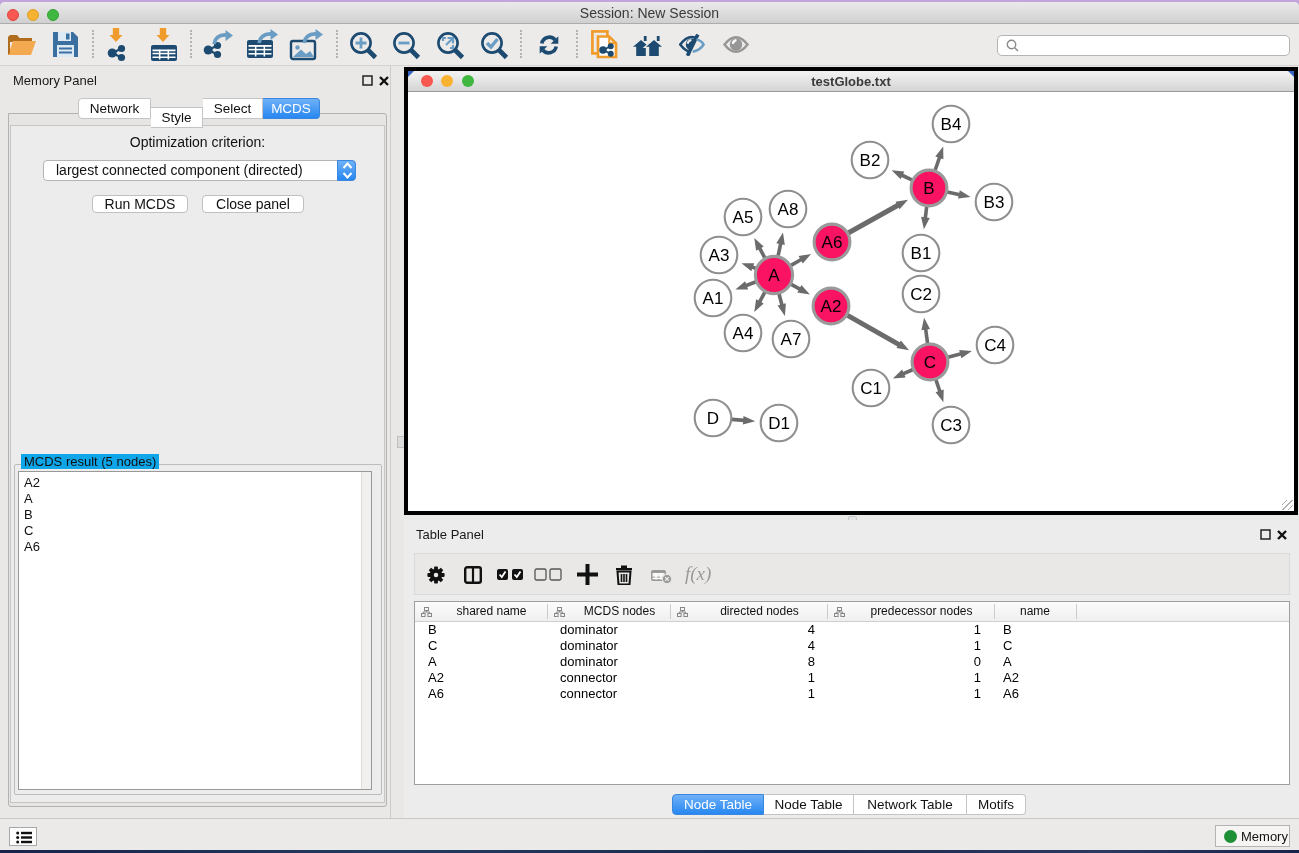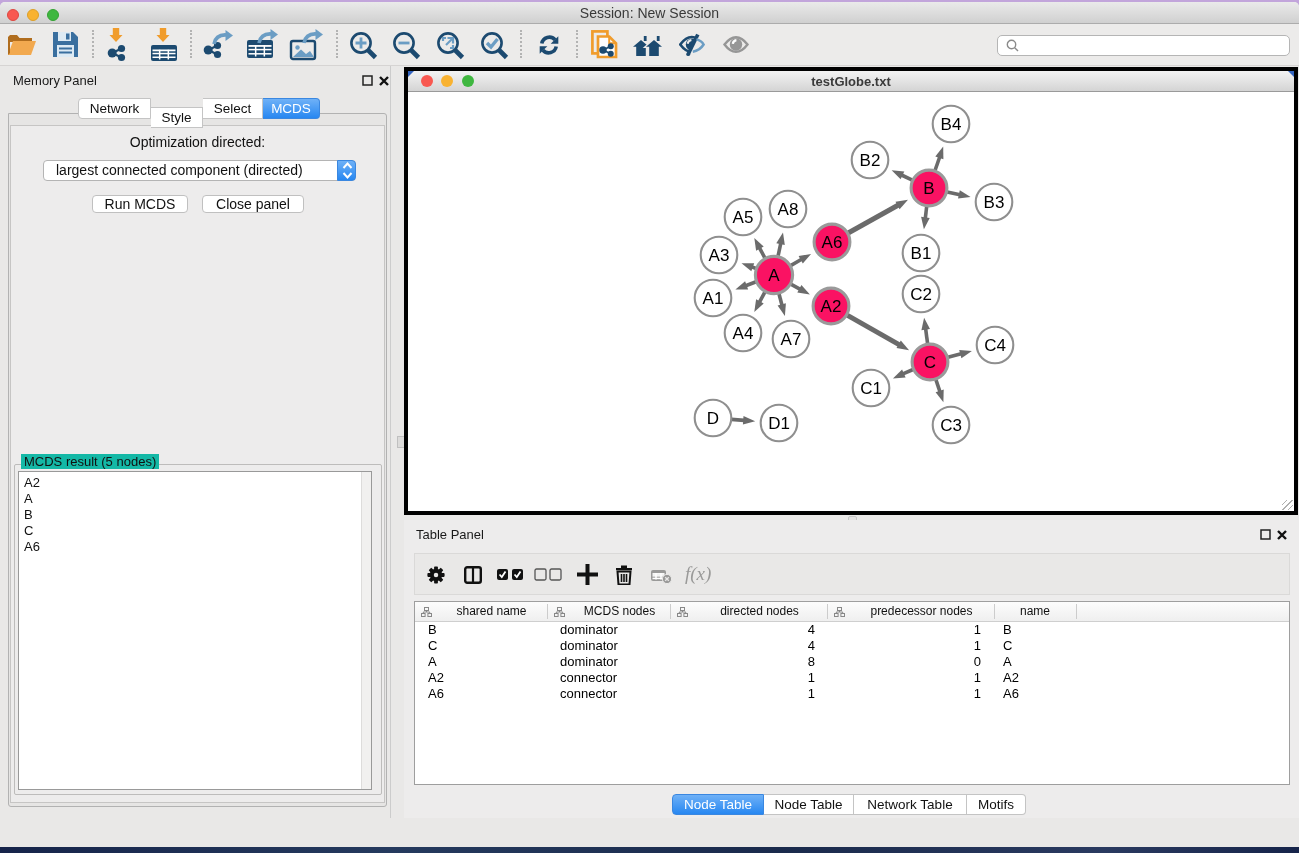--- a/index.html
+++ b/index.html
@@ -22,21 +22,21 @@
 .tab.last{border-radius:0 4px 4px 0;}
 .tab.sel{background:linear-gradient(#6fb1f7,#2787f1);color:#fff;border-color:#3a87e0;}
 #cpouter{position:absolute;left:8px;top:47px;width:379px;height:694px;background:#e6e5e4;border:1px solid #b2b2b2;border-radius:0 3px 3px 3px;box-sizing:border-box;}
 #cpinner{position:absolute;left:10px;top:59px;width:375px;height:678px;background:#edecec;border:1px solid #c6c5c4;box-sizing:border-box;}
 #optlabel{position:absolute;top:68px;left:4px;width:387px;text-align:center;font-size:14px;color:#111;}
 #combo{position:absolute;left:43px;top:94px;width:311px;height:19px;background:#fff;border:1px solid #b4b4b4;border-radius:4px;}
 #combo .txt{position:absolute;left:12px;top:1px;font-size:14px;color:#111;white-space:nowrap;}
 #combo .step{position:absolute;right:-1px;top:-1px;width:19px;height:21px;background:linear-gradient(#6fb1f7,#2787f1);border-radius:0 4px 4px 0;border:1px solid #3a87e0;box-sizing:border-box;}
 .btn{position:absolute;height:18px;background:#fff;border:1px solid #c0c0c0;border-radius:4px;font-size:14px;color:#111;text-align:center;line-height:16px;box-sizing:border-box;}
 #grp{position:absolute;left:14px;top:398px;width:368px;height:331px;border:1px solid #bdbcbb;border-radius:2px;box-sizing:border-box;}
-#grp .lbl{position:absolute;top:-11px;left:6px;background:#14b8a6;padding:0 3px;font-size:13px;color:#111;}
+#grp .lbl{position:absolute;top:-11px;left:6px;background:#0ea5e9;padding:0 3px;font-size:13px;color:#111;}
 #list{position:absolute;left:3px;top:6px;width:354px;height:319px;background:#fff;border:1px solid #999;font-size:13px;color:#111;box-sizing:border-box;}
 #list .track{position:absolute;right:0;top:0;bottom:0;width:9px;background:#f1f0ef;border-left:1px solid #dddcdb;}
 #list .it{padding-left:5px;height:16px;line-height:16px;}
 
 #netwin{position:absolute;left:404px;top:65px;width:894px;height:448px;background:#fff;border:4px solid #000000;box-sizing:border-box;}
 #nettb{position:absolute;left:0;top:0;right:0;height:20px;background:linear-gradient(#f3f3f3,#d4d4d4);border-bottom:1px solid #9a9a9a;}
 #nettb .ttl{position:absolute;left:0;right:0;top:3px;text-align:center;font-size:13px;font-weight:bold;color:#3a3a3a;}
 .tl2{position:absolute;top:4px;width:12px;height:12px;border-radius:50%;}
 #grip{position:absolute;right:1px;bottom:1px;width:11px;height:10px;background:repeating-linear-gradient(135deg,transparent 0 3px,#b0b0b0 3px 4px);}
 
@@ -210,21 +210,21 @@
         <path d="M18 2 L26 10 M26 2 L18 10" stroke="#111" stroke-width="2.4"></path>
       </svg>
     <div class="tabbar" style="left:78px;top:32px;">
       <div class="tab first" style="width:73px;">Network</div>
       <div class="tab" style="width:52px;margin-top:9px;">Style</div>
       <div class="tab" style="width:60px;">Select</div>
       <div class="tab sel last" style="width:57px;">MCDS</div>
     </div>
     <div id="cpouter"></div>
     <div id="cpinner"></div>
-    <div id="optlabel">Optimization directed:</div>
+    <div id="optlabel">Optimization criterion:</div>
     <div id="combo">
       <div class="txt">largest connected component (directed)</div>
       <div class="step">
           <svg width="17" height="19" viewBox="0 0 17 19" style="position:absolute;left:1px;top:0px">
             <path d="M4.5 7 L8.5 2.6 L12.5 7" fill="none" stroke="#fff" stroke-width="2"></path>
             <path d="M4.5 12 L8.5 16.4 L12.5 12" fill="none" stroke="#fff" stroke-width="2"></path>
           </svg>
         </div>
     </div>
     <div class="btn" style="left:92px;top:129px;width:96px;">Run MCDS</div>
@@ -473,13 +473,26 @@
           <div class="cell" style="left:588px;">A6</div>
         </div>
     </div>
     <div class="tabbar" id="btabs">
       <div class="tab first sel" style="width:92px;">Node Table</div>
       <div class="tab" style="width:90px;">Node Table</div>
       <div class="tab" style="width:113px;">Network Table</div>
       <div class="tab last" style="width:59px;">Motifs</div>
     </div>
   </div>
+  <div id="status">
+    <div id="listbtn">
+        <svg width="16" height="13" viewBox="0 0 16 13" style="position:absolute;left:6px;top:3px">
+          <circle cx="1.7" cy="2" r="1.5" fill="#111"></circle>
+          <circle cx="1.7" cy="6.5" r="1.5" fill="#111"></circle>
+          <circle cx="1.7" cy="11" r="1.5" fill="#111"></circle>
+          <rect x="5" y="0.8" width="11" height="2.4" fill="#111"></rect>
+          <rect x="5" y="5.3" width="11" height="2.4" fill="#111"></rect>
+          <rect x="5" y="9.8" width="11" height="2.4" fill="#111"></rect>
+        </svg>
+      </div>
+    <div id="membtn"><span style="display:inline-block;width:13px;height:13px;border-radius:50%;background:#1e8f35;vertical-align:-2px;margin:4px 4px 0 8px;"></span>Memory</div>
+  </div>
 </div>
 
 </body></html>

